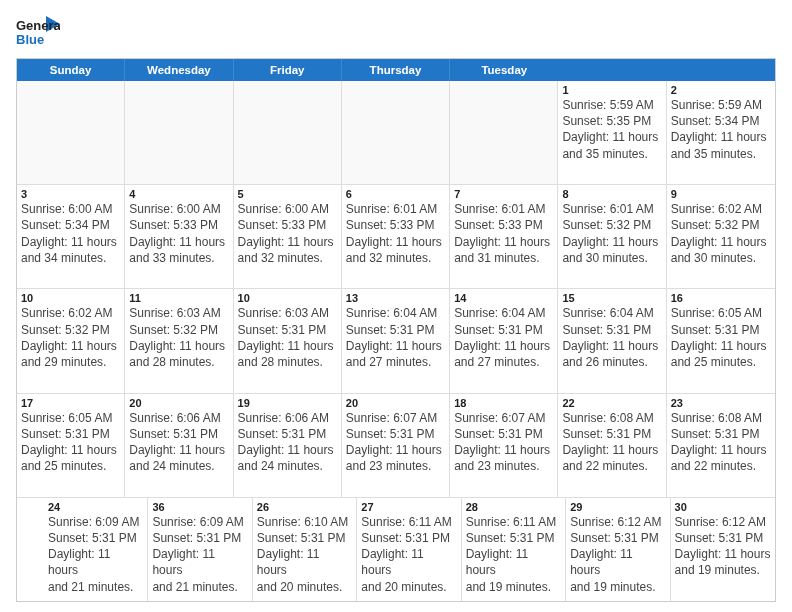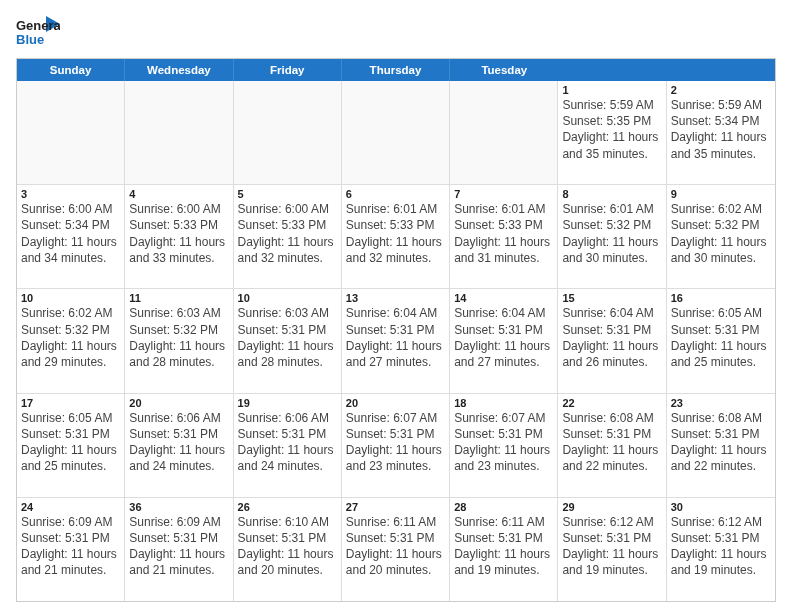--- a/index.html
+++ b/index.html
@@ -71,20 +71,21 @@
       flex-direction: column;
     }
     .cal-row {
       display: grid;
       grid-template-columns: repeat(7, 1fr);
       flex: 1;
       border-bottom: 1px solid #ddd;
     }
     .cal-row:last-child {
       border-bottom: none;
+      margin-left: 27px;
     }
     .cal-cell {
       border-right: 1px solid #ddd;
       padding: 3px 4px;
       font-size: 8.5px;
       color: #333;
       vertical-align: top;
       min-height: 0;
       background: #fff;
     }

